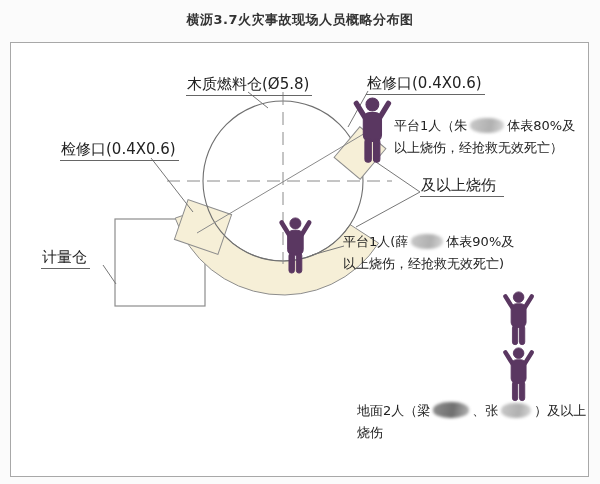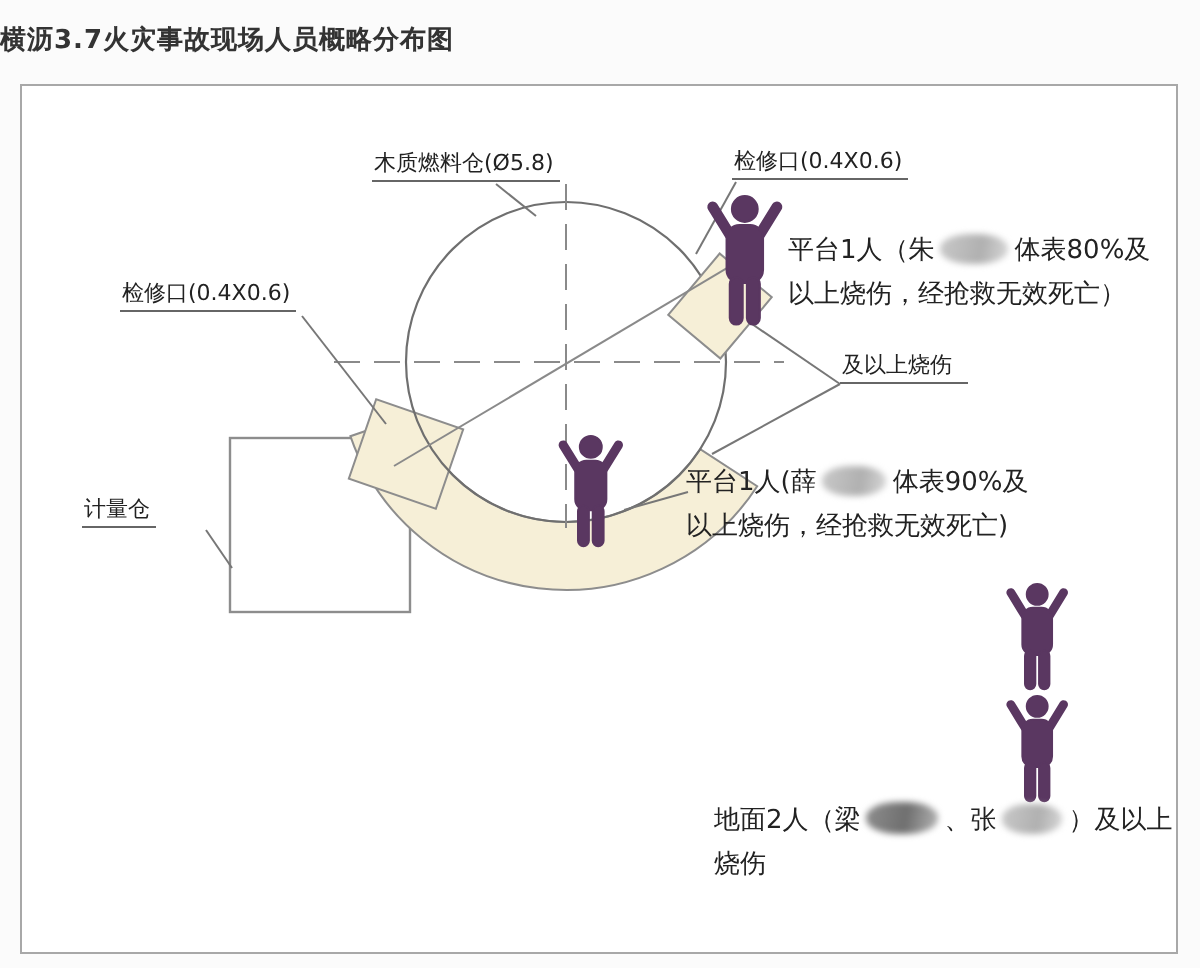--- a/index.html
+++ b/index.html
@@ -3,30 +3,30 @@
 <meta charset="utf-8">
 <style>
   html,body{margin:0;padding:0;}
   body{
     width:600px;height:484px;position:relative;
     background:#fbfbfb;
     font-family:"DejaVu Sans","Liberation Sans",sans-serif;
     color:#2b2b2b;overflow:hidden;
   }
   .title{
-    position:absolute;left:0;top:11px;width:600px;text-align:left;
+    position:absolute;left:0;top:11px;width:600px;text-align:center;
     font-size:13px;font-weight:bold;color:#333;letter-spacing:.5px;
   }
   .frame{
     position:absolute;left:10px;top:42px;width:579px;height:435px;
     background:#ffffff;border:1px solid #a8a8a8;box-sizing:border-box;
   }
   .diagram-svg{position:absolute;left:0;top:0;width:600px;height:484px;}
   .callout{
-    position:absolute;font-size:11px;color:#222;white-space:nowrap;
+    position:absolute;font-size:15px;color:#222;white-space:nowrap;
     border-bottom:1px solid #666;padding:0 3px 2px 1px;line-height:1.2;text-align:center;
   }
   .note{
     position:absolute;font-size:13px;color:#222;line-height:1.7;
   }
   .redact{
     display:inline-block;vertical-align:-3px;border-radius:46%;
     filter:blur(1.6px);margin:0 3px;
   }
   .redact.light{background:linear-gradient(100deg,#c9c9c9,#b0b0b0 60%,#d8d8d8);}

